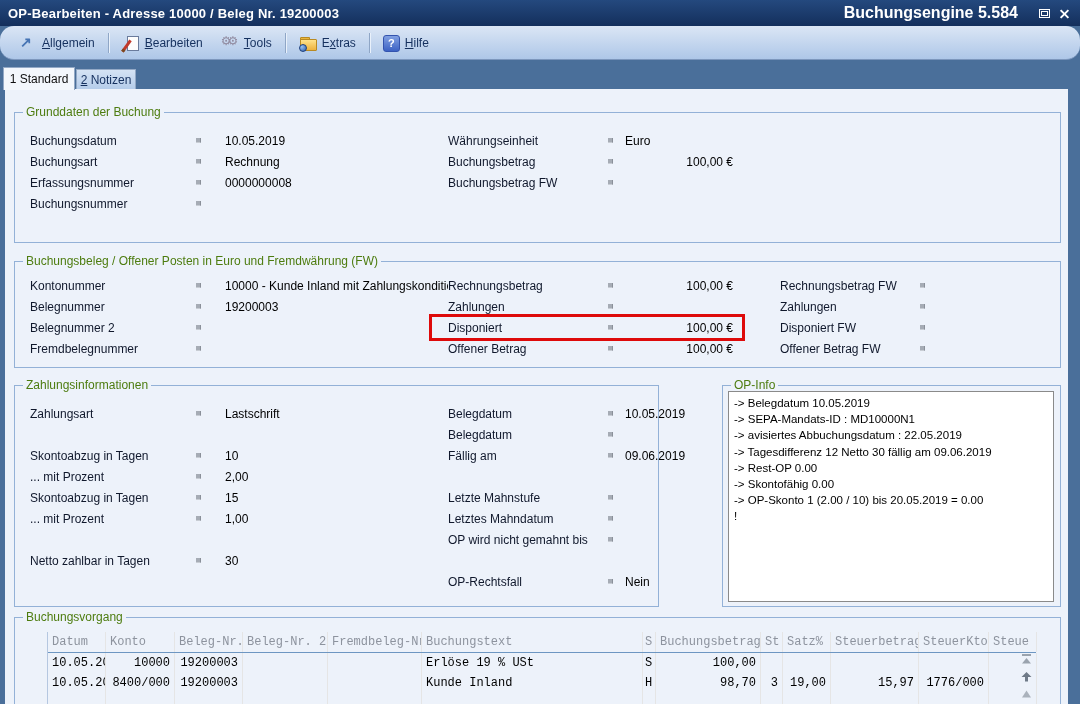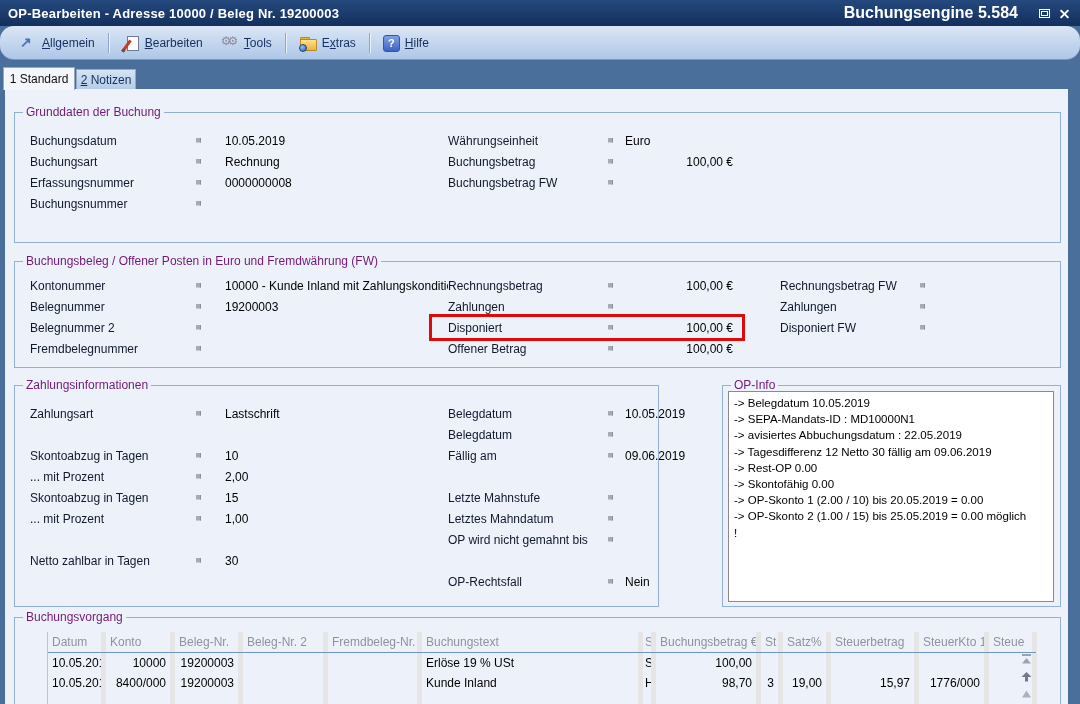--- a/index.html
+++ b/index.html
@@ -44,21 +44,21 @@
 
   
   .tab { position:absolute; display:flex; align-items:center; justify-content:center;
          border:1px solid #93a9c6; border-bottom:none; font-size:12px; }
   .tab-active { left:3px; top:67px; width:72px; height:23px; background:#f3f7fc; color:#101010; z-index:3; }
   .tab-inactive { left:76px; top:69px; width:60px; height:21px; background:linear-gradient(#d5e3f4,#b3cbe9); color:#15305e; }
   .panel { position:absolute; left:5px; top:89px; width:1063px; height:615px; background:#edf2fa; z-index:1; }
 
   
   .group { position:absolute; border:1px solid #93b1d7; z-index:2; }
-  .glabel { position:absolute; top:-8px; left:8px; background:#edf2fa; padding:0 3px; color:#701a75; white-space:nowrap; }
+  .glabel { position:absolute; top:-8px; left:8px; background:#edf2fa; padding:0 3px; color:#4d7c0f; white-space:nowrap; }
 
   
   .row { position:absolute; height:21px; display:flex; align-items:center; z-index:2; }
   .row .lbl { white-space:nowrap; overflow:hidden; }
   .sq { flex:none; width:5px; height:5px; background:#a6acb5; border-right:1px solid #8a9099; border-bottom:1px solid #c8cdd4; }
   .rL { left:30px; } .rL .lbl { width:166px; } .rL .val { margin-left:24px; }
   .rM { left:448px; } .rM .lbl { width:160px; } .rM .val { margin-left:12px; }
   .rR { left:780px; } .rR .lbl { width:140px; } .rR .val { margin-left:12px; }
   .val { white-space:nowrap; color:#000; }
   .money { width:108px; text-align:right; margin-left:12px !important; }
@@ -68,22 +68,22 @@
   
   .opbox { position:absolute; left:728px; top:391px; width:326px; height:211px; background:#fff;
            border:1px solid #8a8a8a; z-index:3; padding:3px 5px; font-size:11.5px; color:#000; }
   .opbox .ln { line-height:16.2px; white-space:nowrap; overflow:hidden; }
 
   
   .tbl { position:absolute; left:47px; top:632px; width:989px; border-left:1px solid #b5c7e0; z-index:2; background:transparent; }
   .trow { display:flex; }
   .thead { border-bottom:1px solid #6d96c2; }
   .thead .cell { color:#8d939e; }
-  .cell { flex:none; height:20px; line-height:20px; padding:0 4px; border-right:5px solid #e5e5e5;
-          white-space:nowrap; overflow:hidden; color:#000; }
+  .cell { flex:none; height:20px; line-height:20px; padding:0 4px; border-right:1px solid #e5e5e5;
+          white-space:nowrap; overflow:hidden; color:#000;font-family:Liberation Mono, monospace; }
   .c0{width:58px} .c1{width:69px;text-align:right} .c2{width:68px;text-align:right} .c3{width:85px}
   .c4{width:94px} .c5{width:221px} .c6{width:13px;padding:0 2px} .c7{width:105px;text-align:right}
   .c8{width:22px;text-align:right} .c9{width:48px;text-align:right} .c10{width:88px;text-align:right}
   .c11{width:70px;text-align:right} .c12{width:48px}
   .thead .cell{text-align:left}
   .tfill .cell { height:12px; }
   .scrollcol { position:absolute; left:970px; top:22px; width:16px; display:flex; flex-direction:column; align-items:center; gap:8px; z-index:4; }
 </style>
 </head>
 <body>
@@ -227,20 +227,25 @@
   <div class="row rR" style="top:296px">
       <span class="lbl">Zahlungen</span>
       <span class="sq"></span>
       <span class="val"></span>
     </div>
   <div class="row rR" style="top:317px">
       <span class="lbl">Disponiert FW</span>
       <span class="sq"></span>
       <span class="val"></span>
     </div>
+  <div class="row rR" style="top:338px">
+      <span class="lbl">Offener Betrag  FW</span>
+      <span class="sq"></span>
+      <span class="val"></span>
+    </div>
   <div class="hl"></div>
 
   <div class="group" style="left:14px; top:385px; width:645px; height:222px;">
     <span class="glabel">Zahlungsinformationen</span>
   </div>
   <div class="row rL" style="top:403px">
       <span class="lbl">Zahlungsart</span>
       <span class="sq"></span>
       <span class="val">Lastschrift</span>
     </div>
@@ -309,21 +314,20 @@
     <span class="glabel">OP-Info</span>
   </div>
   <div class="opbox">
     <div class="ln">-&gt; Belegdatum 10.05.2019</div>
     <div class="ln">-&gt; SEPA-Mandats-ID : MD10000N1</div>
     <div class="ln">-&gt; avisiertes Abbuchungsdatum : 22.05.2019</div>
     <div class="ln">-&gt; Tagesdifferenz 12 Netto 30 fällig am 09.06.2019</div>
     <div class="ln">-&gt; Rest-OP 0.00</div>
     <div class="ln">-&gt; Skontofähig 0.00</div>
     <div class="ln">-&gt; OP-Skonto 1 (2.00 / 10) bis 20.05.2019 = 0.00</div>
-    <div class="ln">-&gt; OP-Skonto 2 (1.00 / 15) bis 25.05.2019 = 0.00 möglich</div>
     <div class="ln">!</div>
   </div>
 
   <div class="group" style="left:14px; top:617px; width:1047px; height:95px;">
     <span class="glabel">Buchungsvorgang</span>
   </div>
   <div class="tbl">
     <div class="trow thead">
       <div class="cell c0">Datum</div>
       <div class="cell c1">Konto</div>

